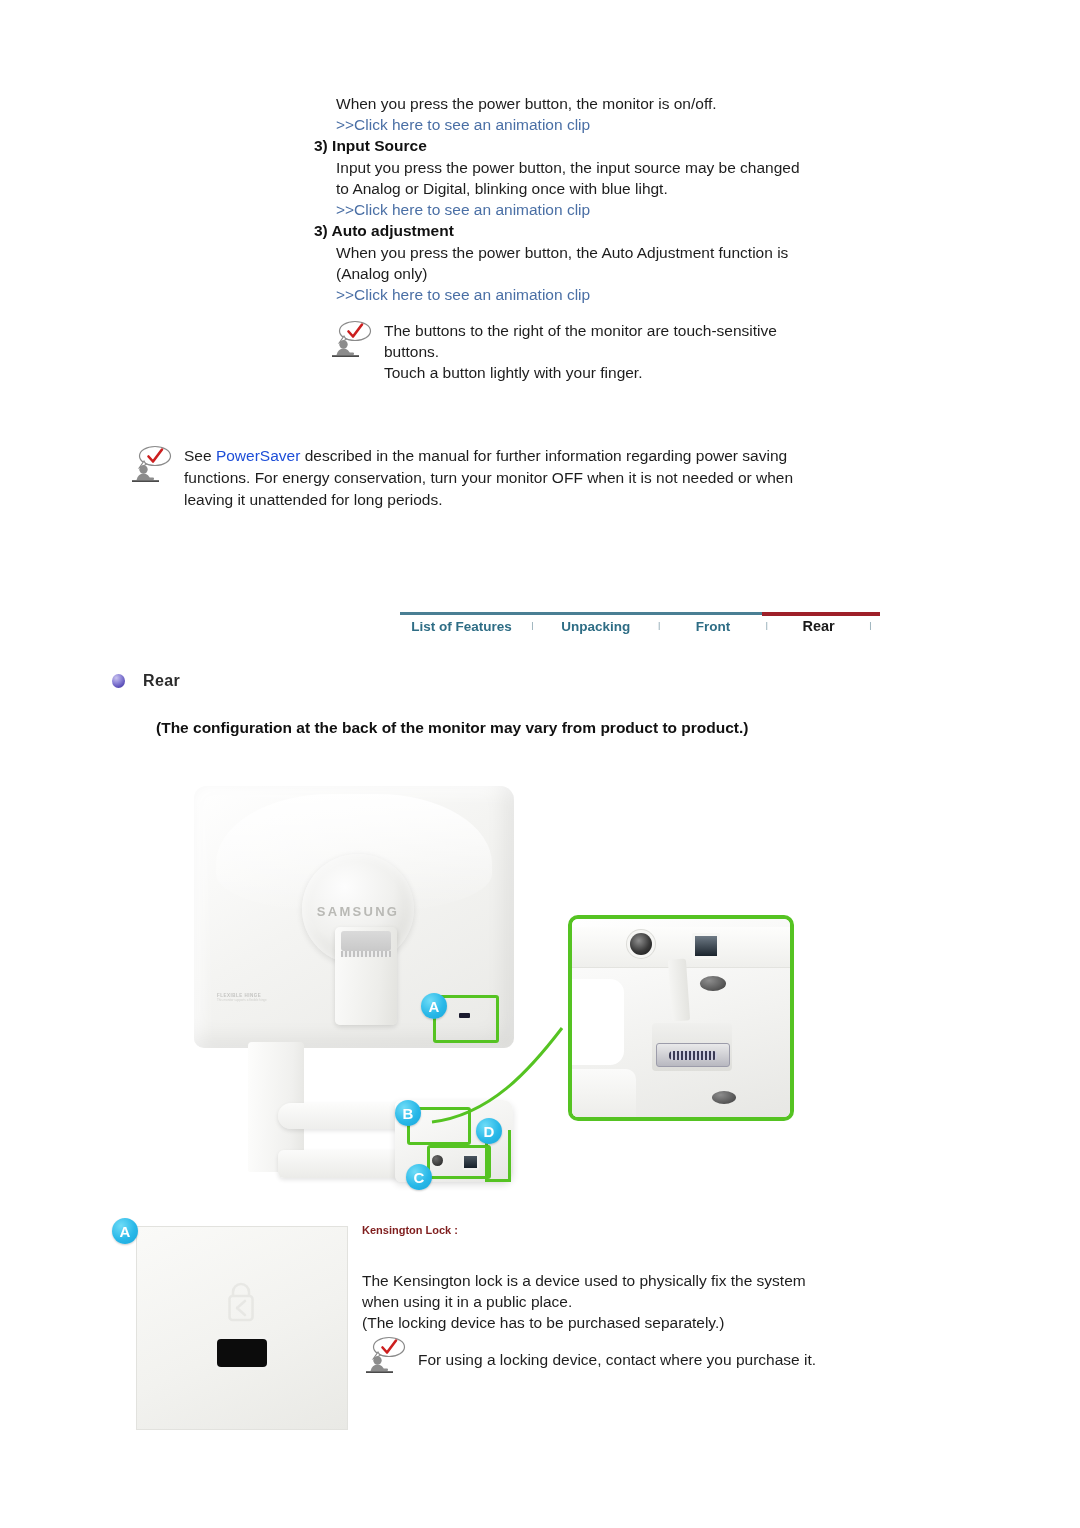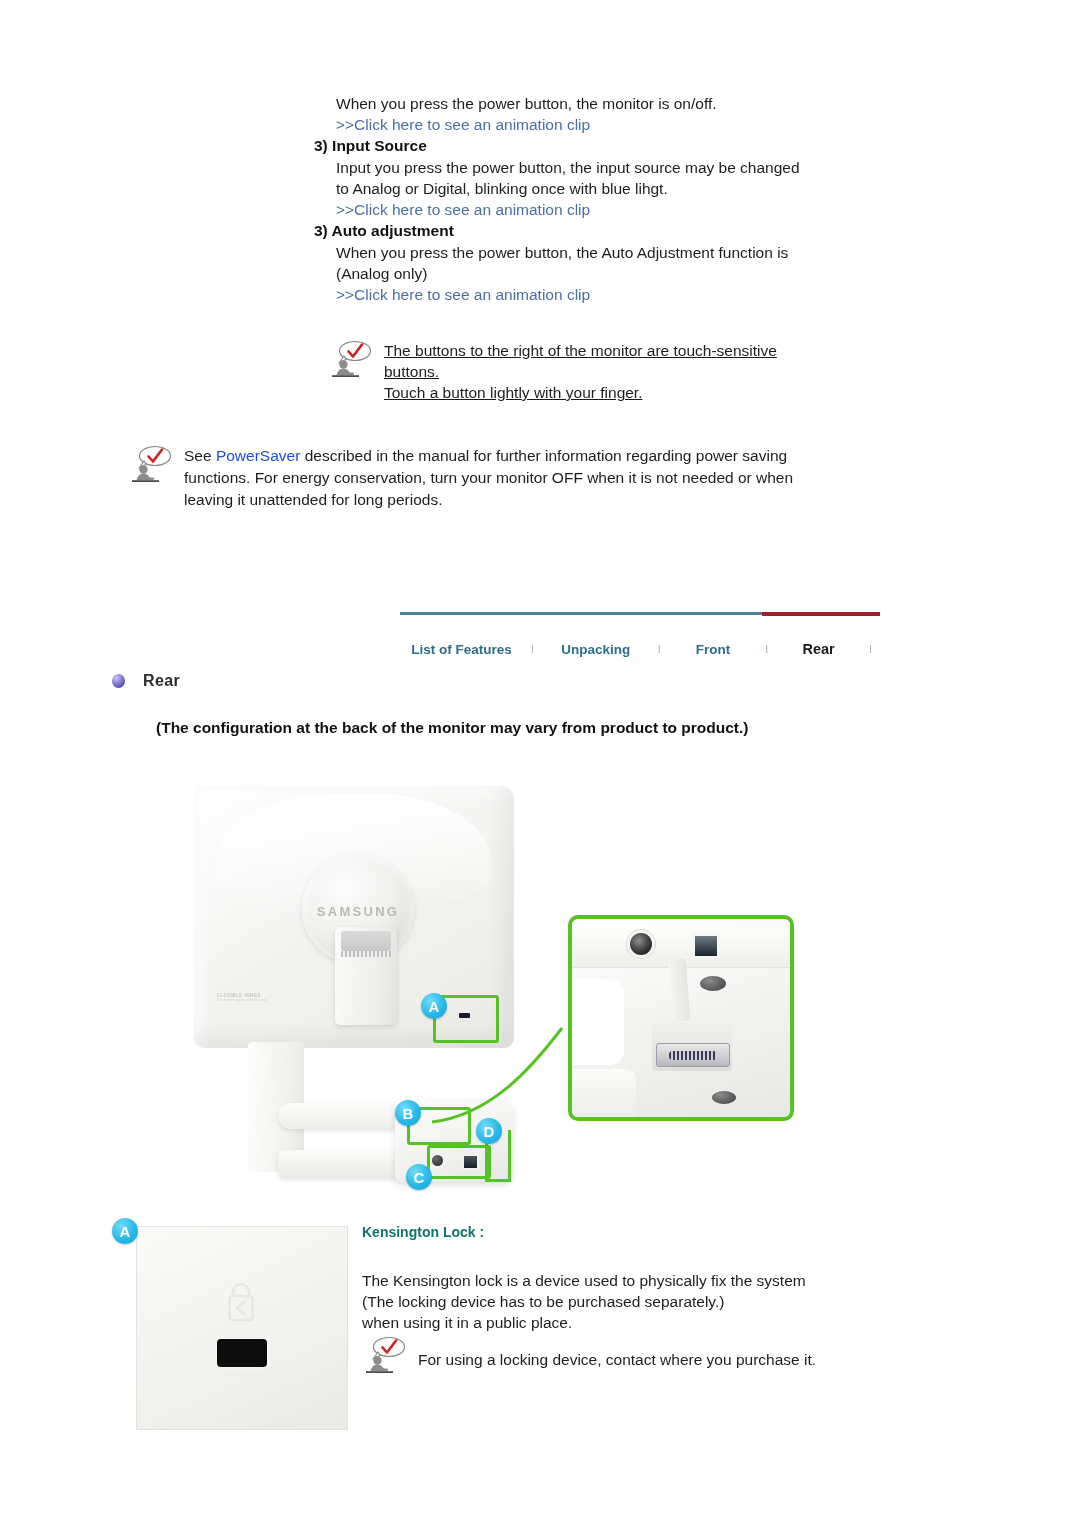--- a/index.html
+++ b/index.html
@@ -65,23 +65,22 @@
   .note-text {
     font-size: 15.5px;
     line-height: 21px;
     color: #1d1d1d;
   }
 
   
   .touch-note {
     position: absolute;
     left: 328px;
-    top: 340px;
+    top: 320px;
     width: 560px;
-    text-decoration: underline;
   }
 
   
   .ps-note {
     position: absolute;
     left: 128px;
     top: 445px;
     width: 760px;
   }
   .ps-note .note-text { line-height: 22px; }
@@ -111,21 +110,20 @@
     left: 362px;
     width: 118px;
   }
   .tabs {
     position: absolute;
     left: 0;
     top: 6px;
     width: 480px;
     display: flex;
     align-items: center;
-    margin-top: 23px;
   }
   .tab {
     font-size: 13.5px;
     font-weight: bold;
     color: #2e6d85;
     text-align: center;
     cursor: pointer;
     white-space: nowrap;
   }
   .tab.active {
@@ -519,23 +517,23 @@
   }
   .kens-bubble {
     position: absolute;
     left: 0px;
     top: 0px;
   }
   .kens-title {
     position: absolute;
     left: 250px;
     top: 6px;
-    font-size: 14px;
+    font-size: 11px;
     font-weight: bold;
-    color: #0f766e;
+    color: #7f1d1d;
   }
   .kens-body {
     position: absolute;
     left: 250px;
     top: 52px;
     font-size: 15.5px;
     line-height: 21px;
     color: #1d1d1d;
   }
   .kens-note {
@@ -701,22 +699,22 @@
     </svg>
     <div class="kens-slot"></div>
   </div>
 
   <div class="kens-bubble bubble">A</div>
 
   <div class="kens-title">Kensington Lock :</div>
 
   <div class="kens-body">
     <div>The Kensington lock is a device used to physically fix the system</div>
+    <div>when using it in a public place.</div>
     <div>(The locking device has to be purchased separately.)</div>
-    <div>when using it in a public place.</div>
   </div>
 
   <div class="kens-note note-row">
     <div class="note-icon">
       <svg width="46" height="40" viewBox="0 0 46 40">
         <ellipse cx="27" cy="11" rx="15.5" ry="9.5" fill="#ffffff" stroke="#8a8a8a" stroke-width="1.2"></ellipse>
         <path d="M16 16 L11.5 22.5 L18 19.5 Z" fill="#ffffff" stroke="#8a8a8a" stroke-width="1.2"></path>
         <path d="M20.5 11.5 L25 16.5 L34 4.5" fill="none" stroke="#cc1f1f" stroke-width="2.6" stroke-linecap="round" stroke-linejoin="round"></path>
         <circle cx="15.5" cy="24.5" r="4.2" fill="#8c8c8c"></circle>
         <path d="M8.5 35 q1.5 -6.5 7 -6.5 q5.5 0 7 6.5 z" fill="#8c8c8c"></path>

